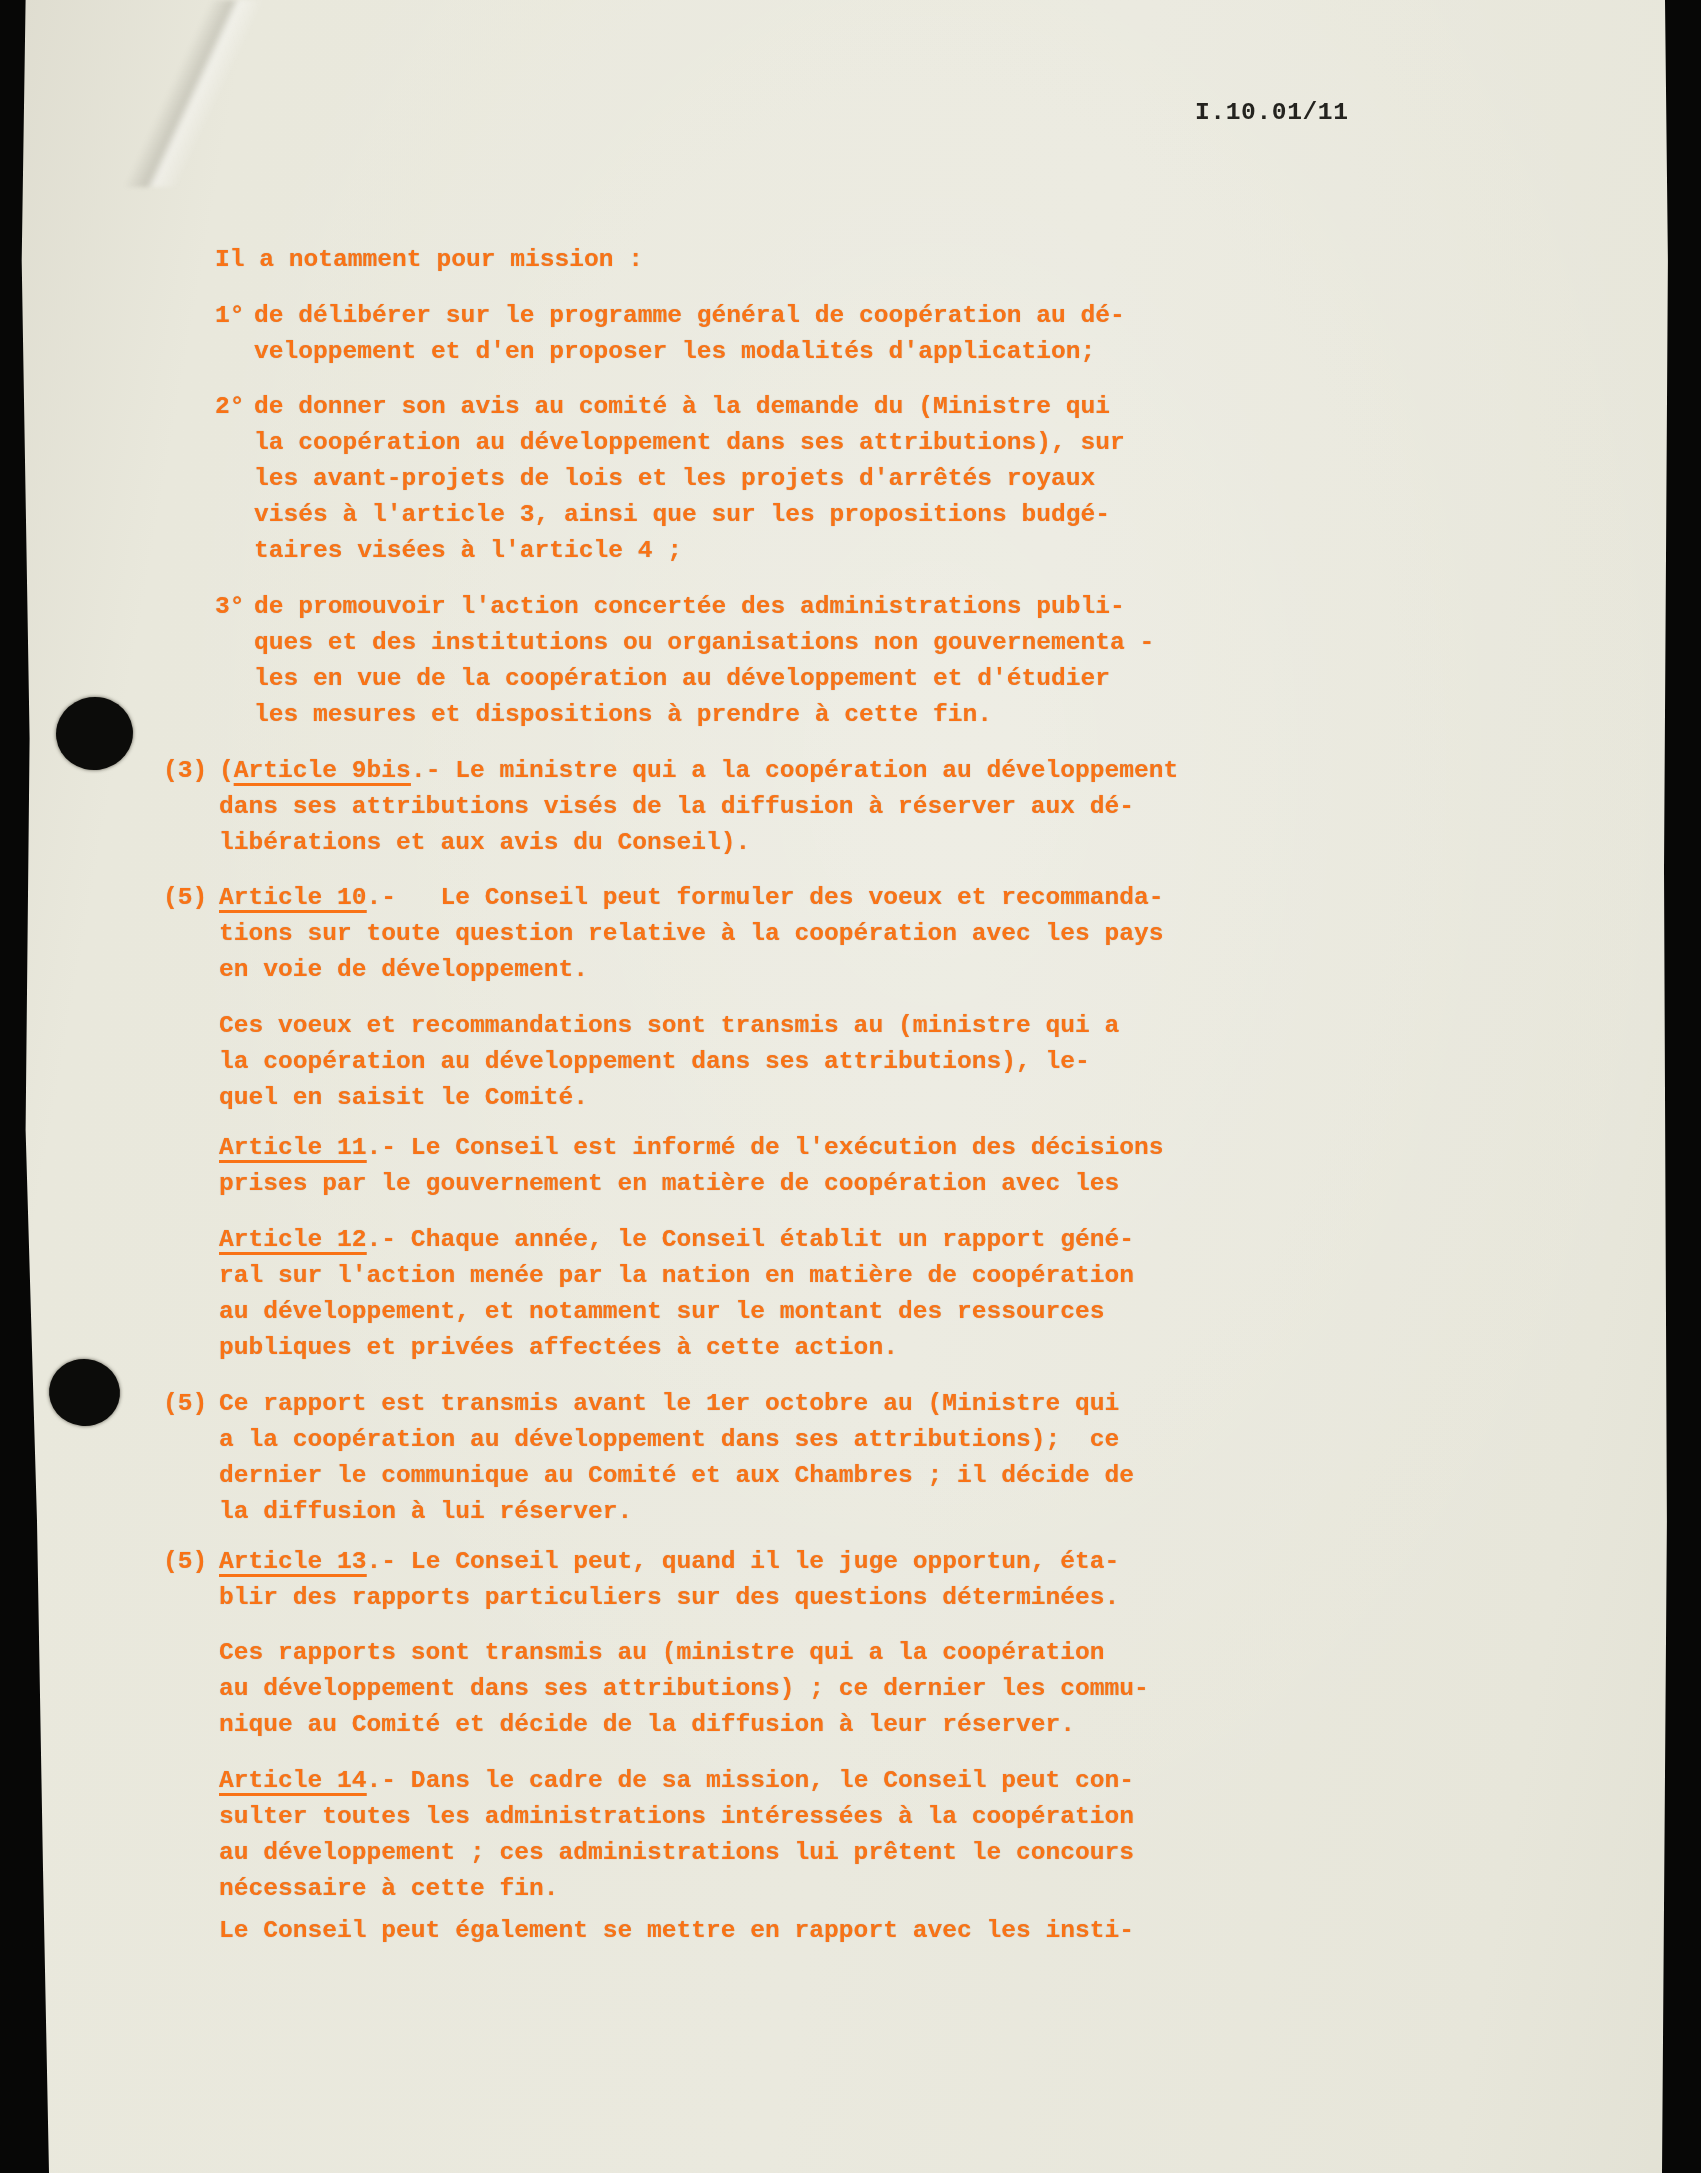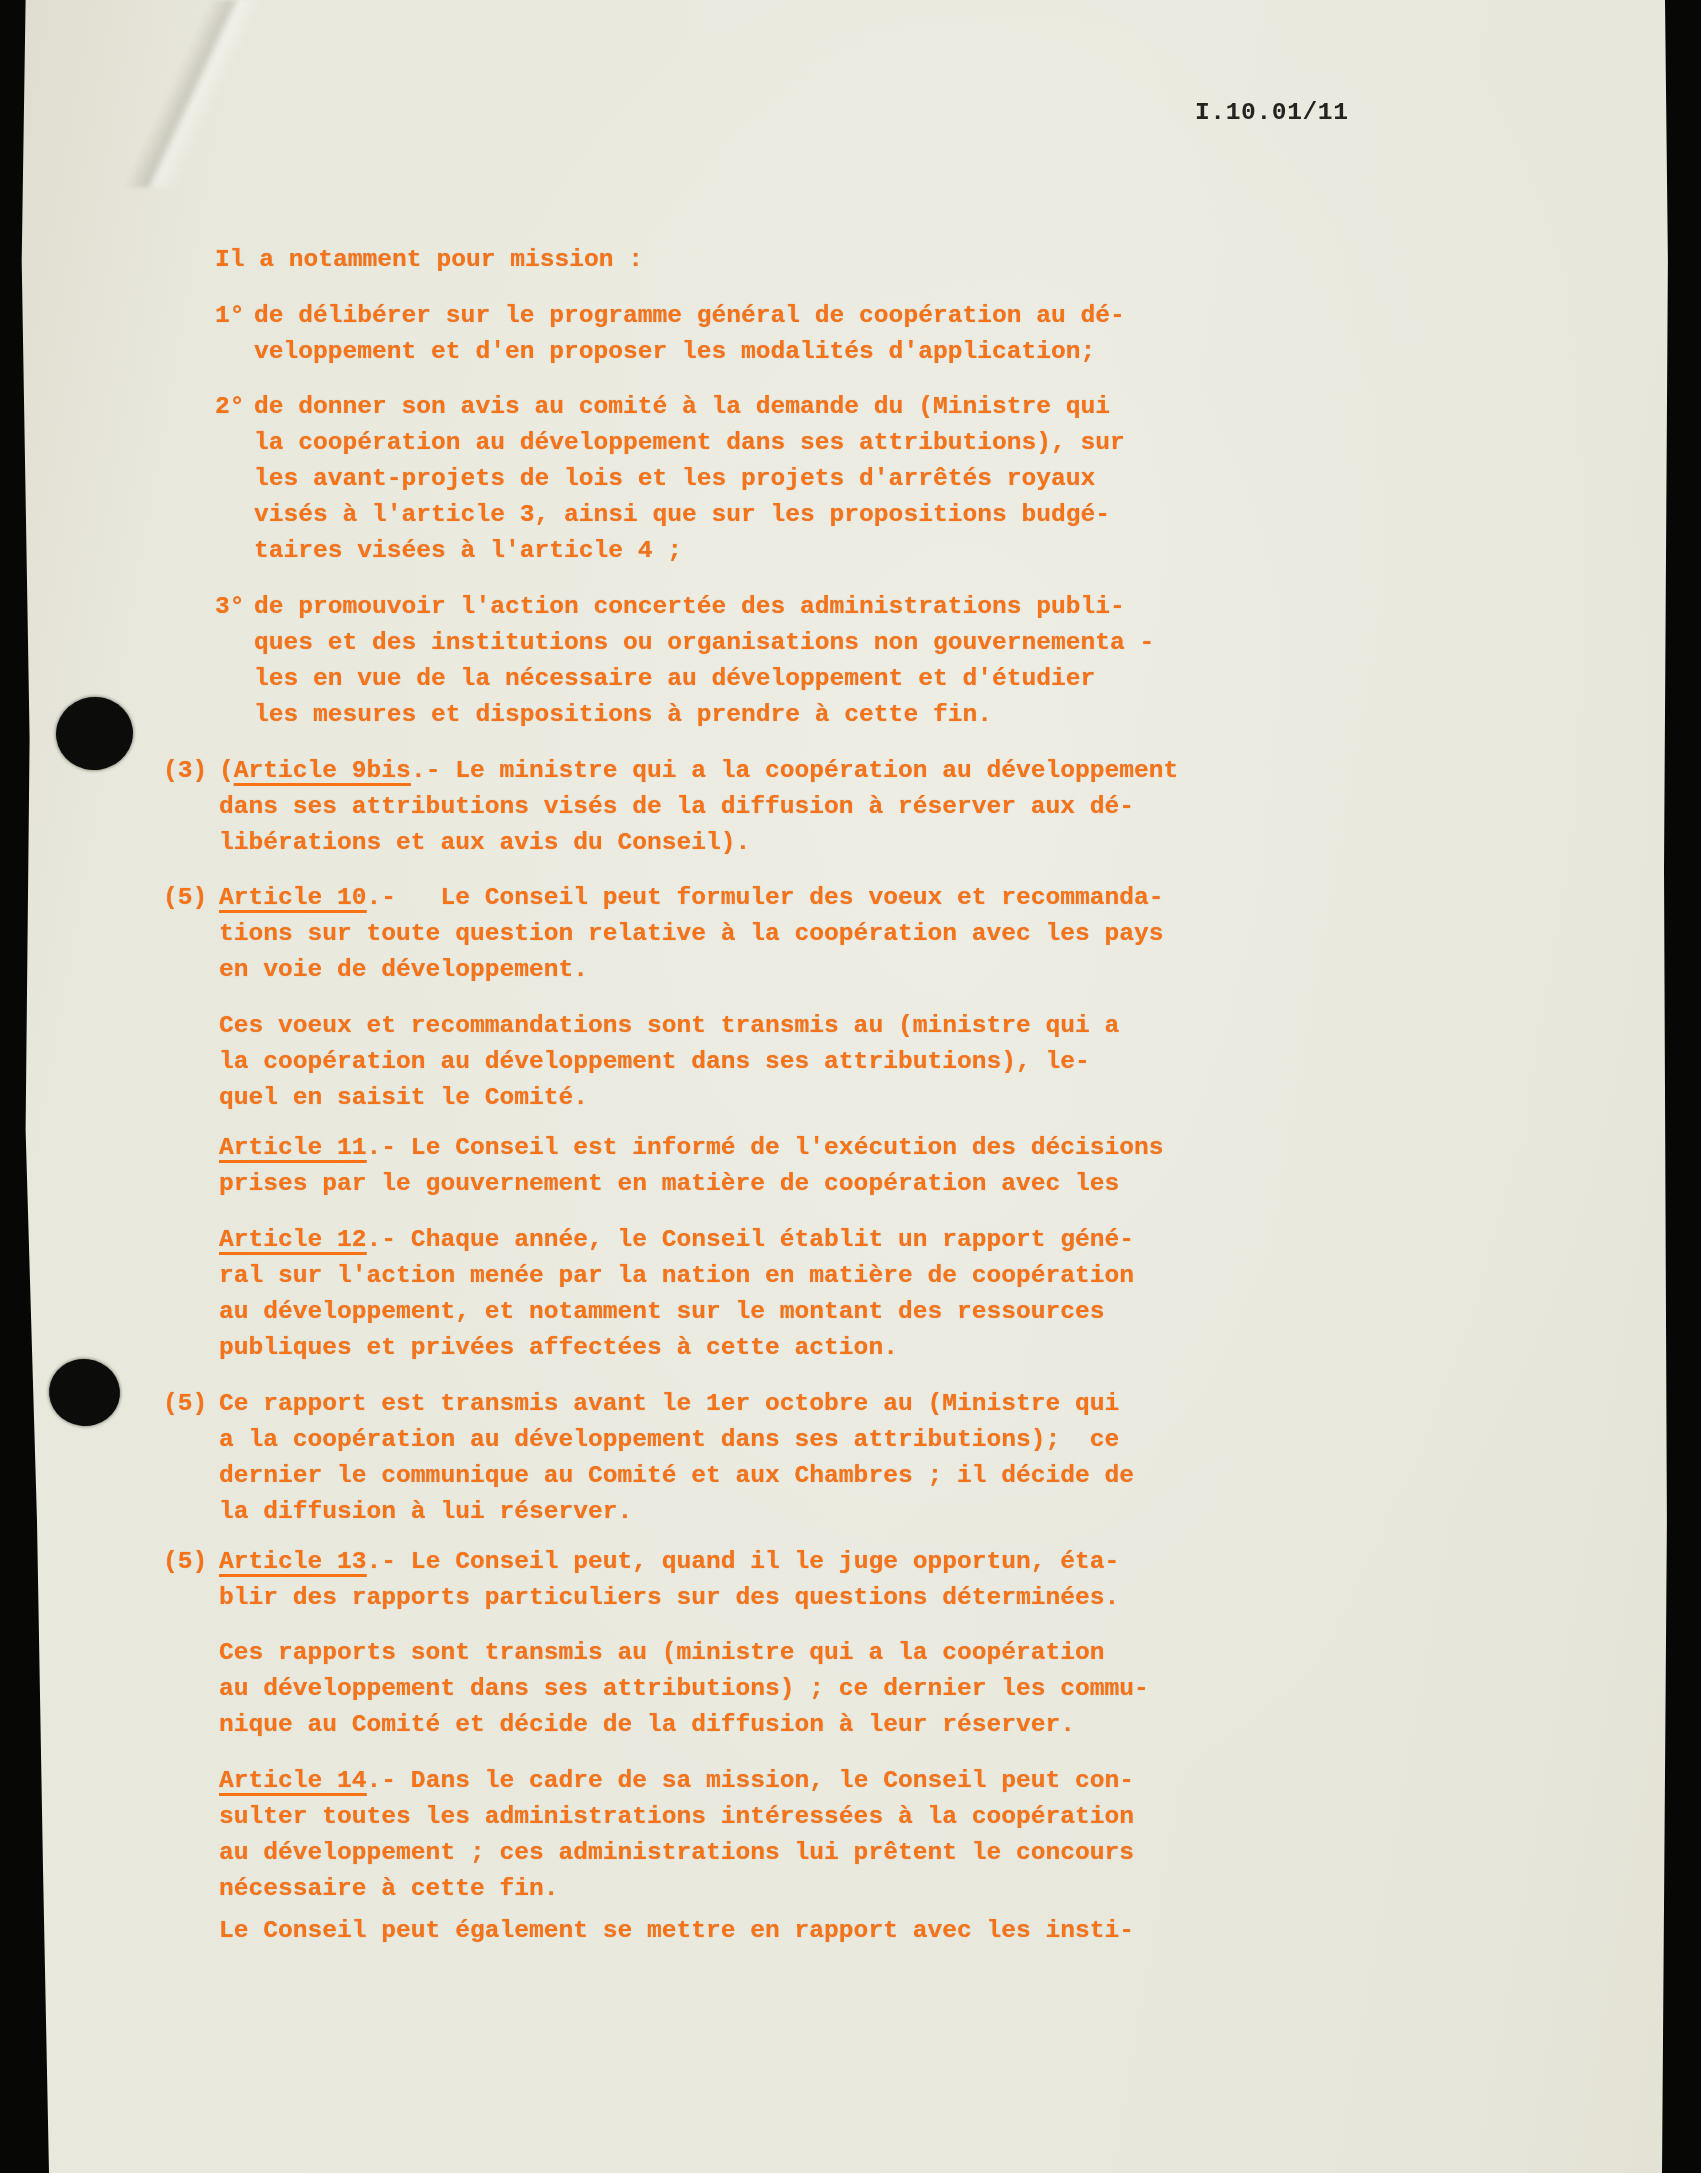--- a/index.html
+++ b/index.html
@@ -99,21 +99,21 @@
           <div class="line"><span>les avant-projets de lois et les projets d'arrêtés royaux</span></div>
           <div class="line"><span>visés à l'article 3, ainsi que sur les propositions budgé-</span></div>
           <div class="line"><span>taires visées à l'article 4 ;</span></div>
         </div>
       </div>
       <div class="block ind-a gap-m">
         <span class="marker">3°</span>
         <div class="lines">
           <div class="line"><span>de promouvoir l'action concertée des administrations publi-</span></div>
           <div class="line"><span>ques et des institutions ou organisations non gouvernementa -</span></div>
-          <div class="line"><span>les en vue de la nécessaire au développement et d'étudier</span></div>
+          <div class="line"><span>les en vue de la coopération au développement et d'étudier</span></div>
           <div class="line"><span>les mesures et dispositions à prendre à cette fin.</span></div>
         </div>
       </div>
       <div class="block ind-b gap-m">
         <span class="marker">(3)</span>
         <div class="lines">
           <div class="line"><span>(</span><span class="u">Article 9bis</span><span>.- Le ministre qui a la coopération au développement</span></div>
           <div class="line"><span>dans ses attributions visés de la diffusion à réserver aux dé-</span></div>
           <div class="line"><span>libérations et aux avis du Conseil).</span></div>
         </div>

